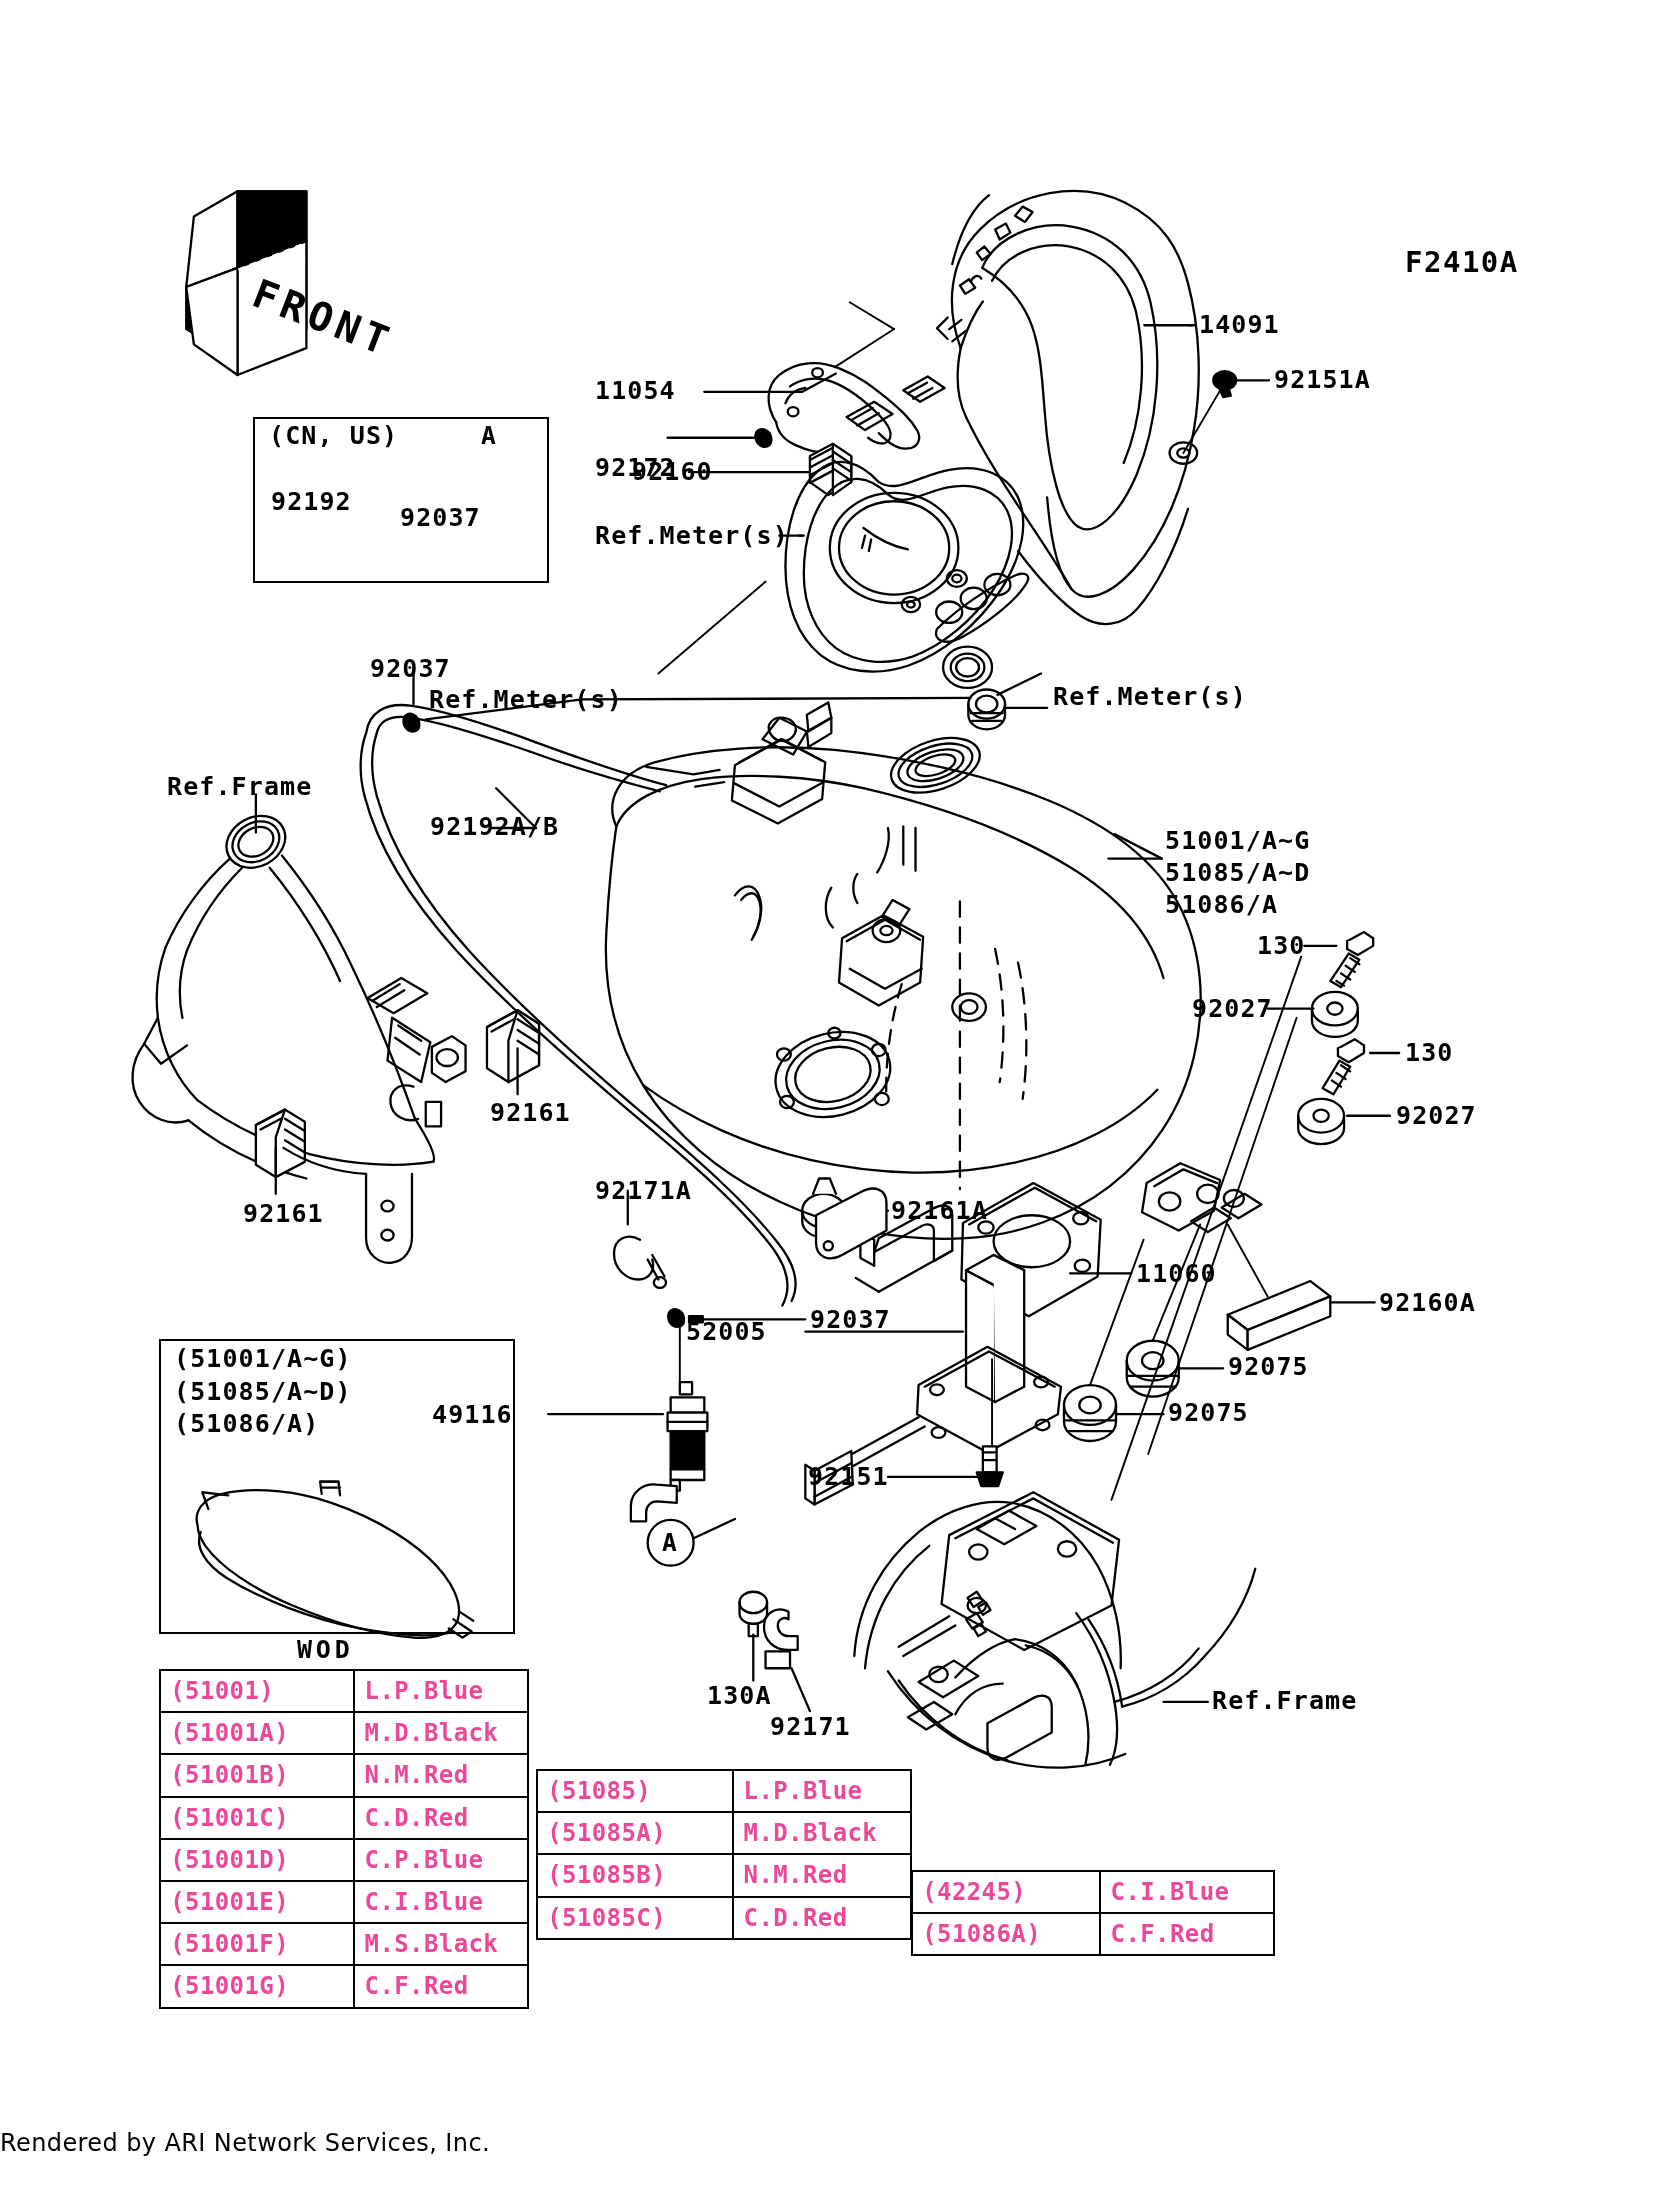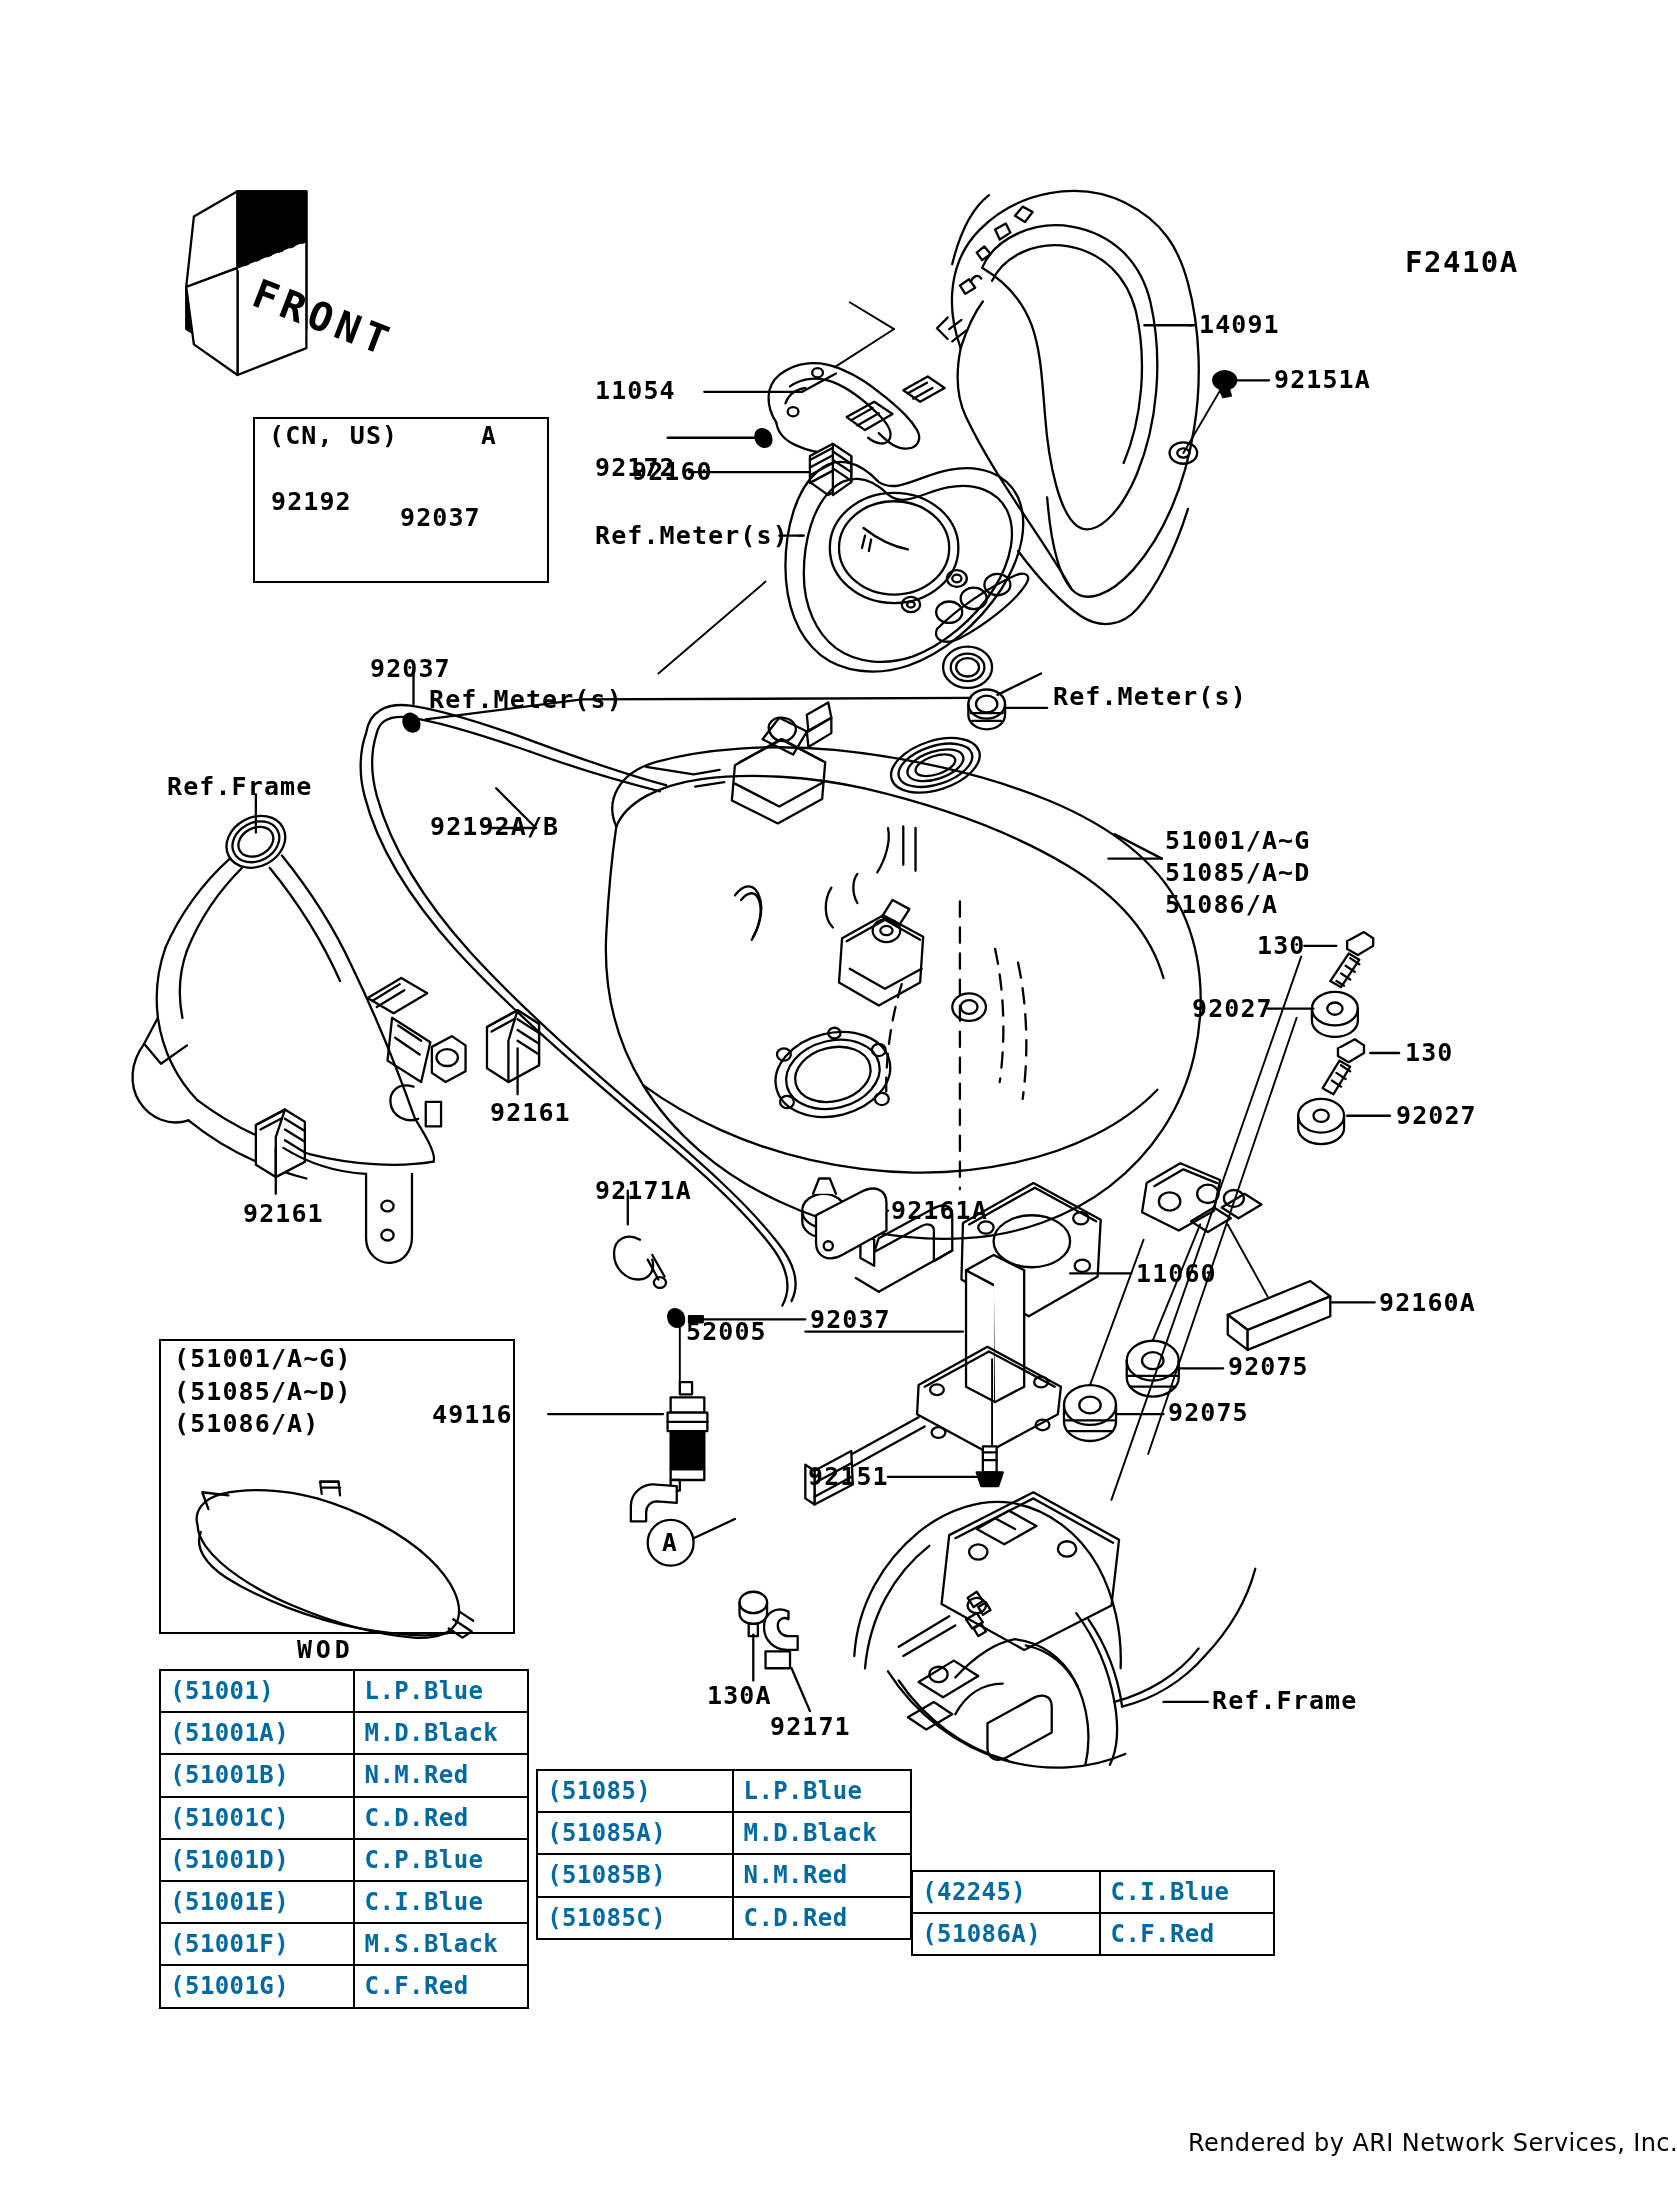--- a/index.html
+++ b/index.html
@@ -32,33 +32,33 @@
   .ptable{position:absolute;border-collapse:collapse;}
   .ptable td{
     border:2.3px solid #000;
     font-family:"DejaVu Sans Mono","Liberation Mono",monospace;
     font-weight:700;
     font-size:24px;
     letter-spacing:0.4px;
     padding:3.1px 9.2px;
     height:34px;
     white-space:nowrap;
-    color:#0369a1;
+    color:#ec4899;
   }
   .ptable td.code{width:174px;}
   .ptable td.val{width:153px;}
   .ptable.t85 td.code{width:176px;}
   .ptable.t85 td.val{width:157px;}
   .ptable.t86 td.code{width:168px;}
   .ptable.t86 td.val{width:153px;}
 
   .footer{
     position:absolute;
     left:0;width:1678px;
-    text-align:right;
+    text-align:left;
     font-family:"DejaVu Sans","Liberation Sans",sans-serif;
     font-size:24px;
     color:#000;
     letter-spacing:0.4px;
   }
 </style>
 </head>
 <body>
 
 <div id="root">

